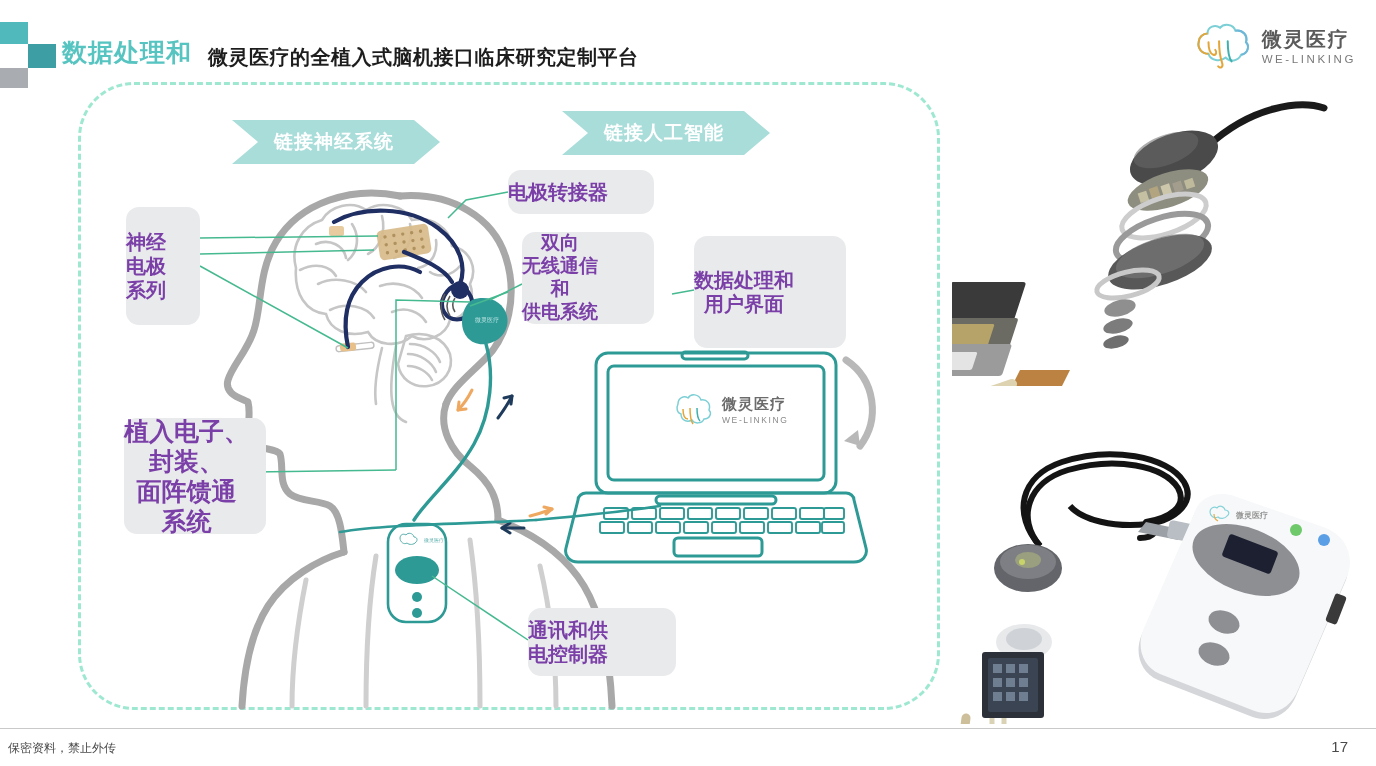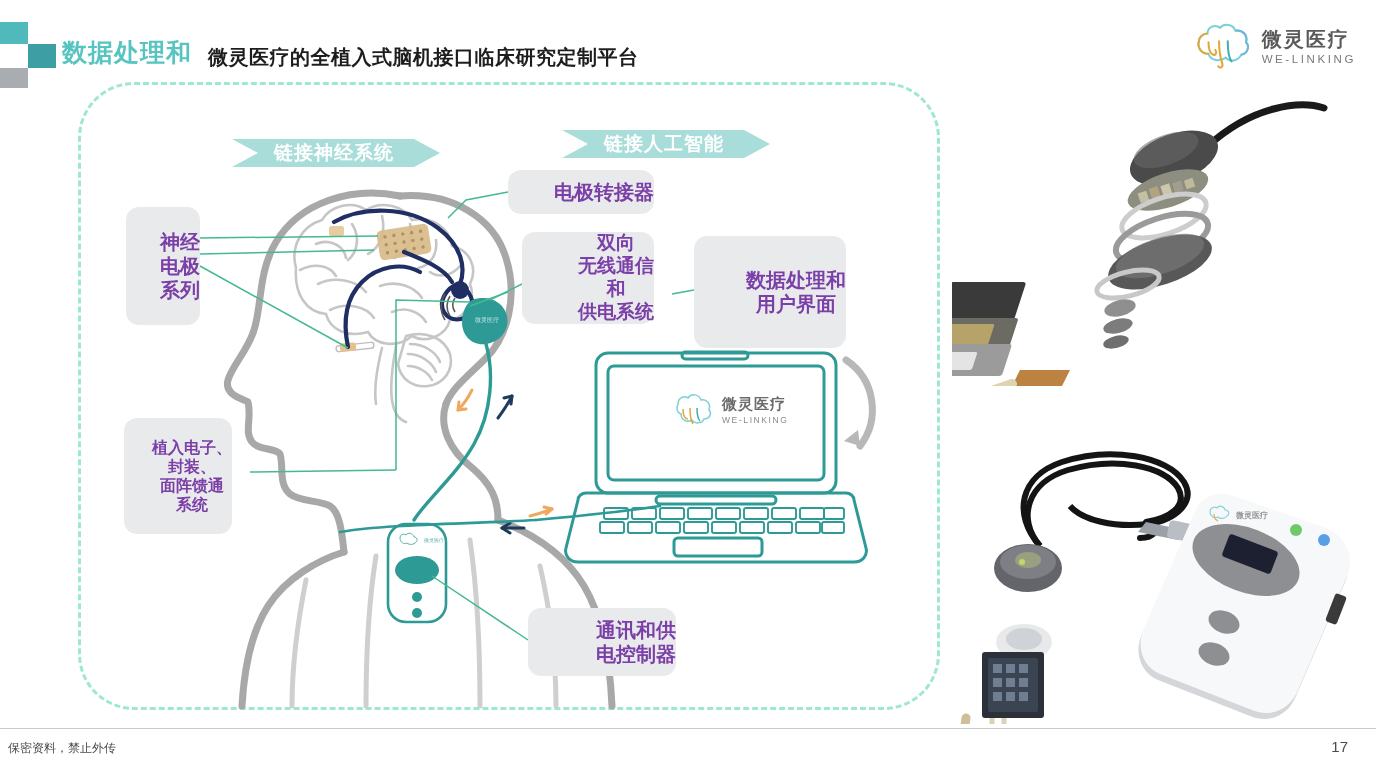--- a/index.html
+++ b/index.html
@@ -37,44 +37,43 @@
   .brand-en{font-size:11.5px;color:#7a7a7a;letter-spacing:2.6px;margin-top:5px;}
 
   
   .panel{
     position:absolute;left:78px;top:82px;width:862px;height:628px;
     border:3px dashed #9ee8d2;border-radius:56px;box-sizing:border-box;
   }
 
   
   .chev{
-    position:absolute;height:28px;display:flex;align-items:center;
+    position:absolute;height:44px;display:flex;align-items:center;
     color:#ffffff;font-weight:bold;font-size:19px;letter-spacing:1px;
     background:#a8ddd9;
     padding-left:42px;padding-right:46px;
     clip-path:polygon(0 0, calc(100% - 26px) 0, 100% 50%, calc(100% - 26px) 100%, 0 100%, 26px 50%);
-    margin-top:19px;
   }
   .chev.one{left:232px;top:120px;}
   .chev.two{left:562px;top:111px;}
 
   
   .lbl{
     position:absolute;background:#e9eaec;border-radius:13px;
     color:#7b3fa8;font-weight:bold;text-align:center;
-    display:flex;align-items:center;justify-content:flex-end;
+    display:flex;align-items:center;justify-content:flex-start;
     line-height:1.2;box-sizing:border-box;
   }
   .lbl span{display:block;white-space:pre-line;}
 
   .lbl-nerve   {left:126px;top:207px;width:74px;height:118px;font-size:20px;}
   .lbl-adapter {left:508px;top:170px;width:146px;height:44px;font-size:20px;}
   .lbl-wireless{left:522px;top:232px;width:132px;height:92px;font-size:19px;}
   .lbl-data    {left:694px;top:236px;width:152px;height:112px;font-size:20px;}
-  .lbl-implant {left:124px;top:418px;width:108px;height:116px;font-size:16px;}
+  .lbl-implant {left:124px;top:418px;width:142px;height:116px;font-size:25px;}
   .lbl-comm    {left:528px;top:608px;width:148px;height:68px;font-size:20px;}
 
   
   .right-col{position:absolute;left:952px;top:86px;width:414px;height:626px;}
   .chan-text{
     position:absolute;left:0;top:312px;width:414px;text-align:center;
     font-size:21px;font-weight:bold;color:#3fc0b8;letter-spacing:.4px;
     white-space:nowrap;
   }
 

